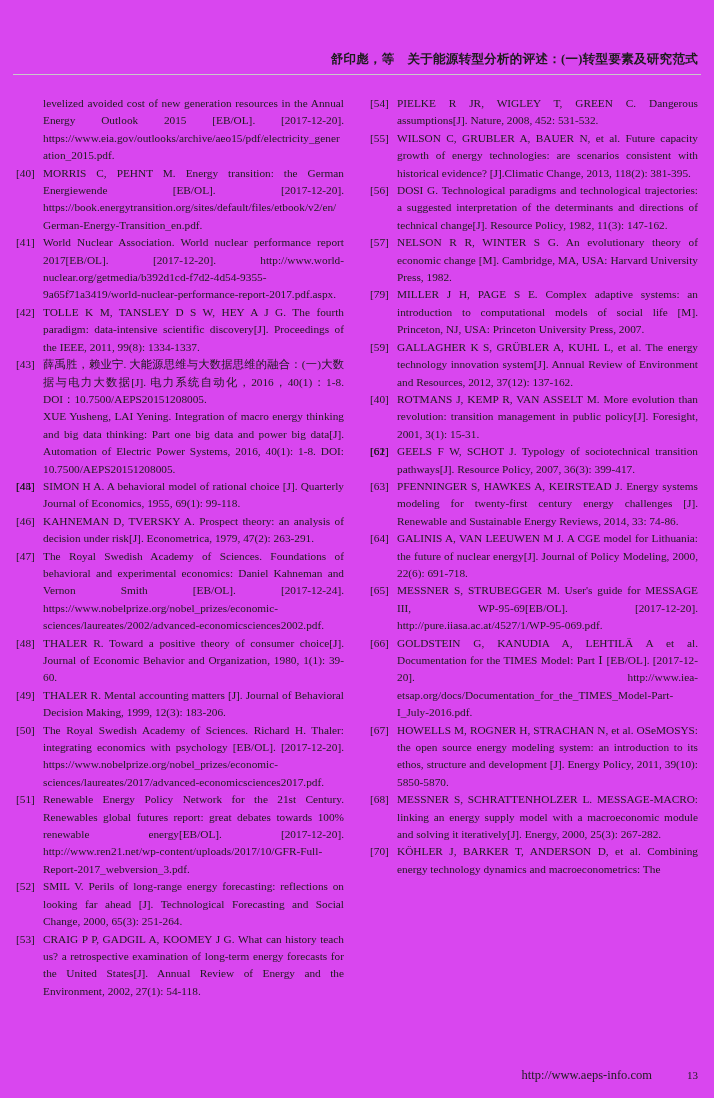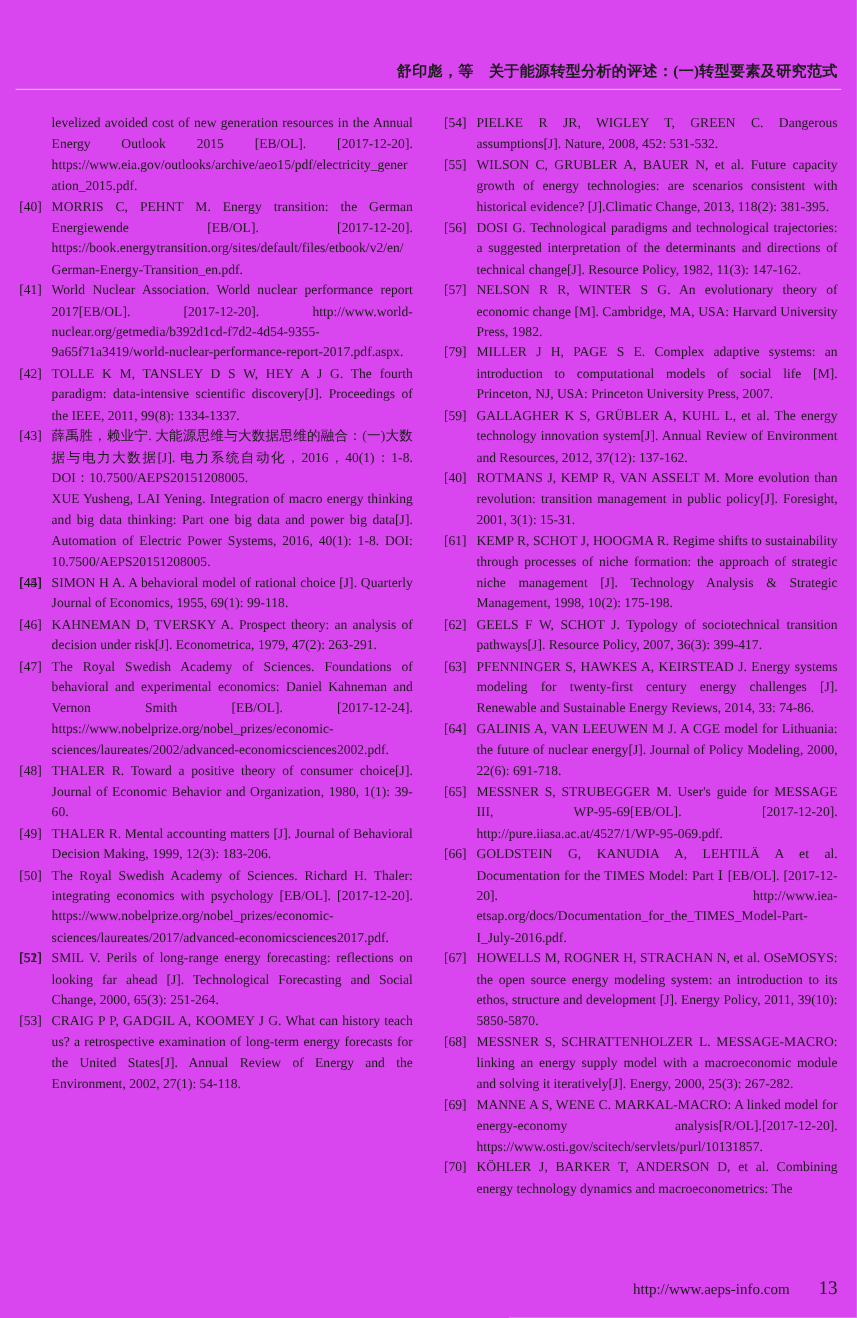--- a/index.html
+++ b/index.html
@@ -52,22 +52,22 @@
     white-space: nowrap;
   }
   .footer {
     position: absolute;
     bottom: 15px; right: 16px;
     font-size: 12.5px;
     white-space: nowrap;
   }
   .footer .page-num {
     display: inline-block;
-    margin-left: 24px;
-    font-size: 16px;
+    margin-left: 35px;
+    font-size: 11px;
   }
 </style>
 </head>
 <body>
 
 <div class="page">
 
   <div class="running-head">舒印彪，等　关于能源转型分析的评述：(一)转型要素及研究范式</div>
 
   <div class="head-rule"></div>
@@ -80,41 +80,40 @@
         <div class="ref"><span class="ref-label">[42]</span><span class="ref-text">TOLLE K M, TANSLEY D S W, HEY A J G. The fourth paradigm: data-intensive scientific discovery[J]. Proceedings of the IEEE, 2011, 99(8): 1334-1337.</span></div>
         <div class="ref"><span class="ref-label">[43]</span><span class="ref-text">薛禹胜，赖业宁. 大能源思维与大数据思维的融合：(一)大数据与电力大数据[J]. 电力系统自动化，2016，40(1)：1-8. DOI：10.7500/AEPS20151208005.</span></div>
         <div class="ref"><span class="ref-label"></span><span class="ref-text">XUE Yusheng, LAI Yening. Integration of macro energy thinking and big data thinking: Part one big data and power big data[J]. Automation of Electric Power Systems, 2016, 40(1): 1-8. DOI: 10.7500/AEPS20151208005.</span></div>
         <div class="ref"><span class="ref-label">[44]</span></div>
         <div class="ref"><span class="ref-label">[45]</span><span class="ref-text">SIMON H A. A behavioral model of rational choice [J]. Quarterly Journal of Economics, 1955, 69(1): 99-118.</span></div>
         <div class="ref"><span class="ref-label">[46]</span><span class="ref-text">KAHNEMAN D, TVERSKY A. Prospect theory: an analysis of decision under risk[J]. Econometrica, 1979, 47(2): 263-291.</span></div>
         <div class="ref"><span class="ref-label">[47]</span><span class="ref-text">The Royal Swedish Academy of Sciences. Foundations of behavioral and experimental economics: Daniel Kahneman and Vernon Smith [EB/OL]. [2017-12-24]. https://www.nobelprize.org/nobel_prizes/economic-sciences/laureates/2002/advanced-economicsciences2002.pdf.</span></div>
         <div class="ref"><span class="ref-label">[48]</span><span class="ref-text">THALER R. Toward a positive theory of consumer choice[J]. Journal of Economic Behavior and Organization, 1980, 1(1): 39-60.</span></div>
         <div class="ref"><span class="ref-label">[49]</span><span class="ref-text">THALER R. Mental accounting matters [J]. Journal of Behavioral Decision Making, 1999, 12(3): 183-206.</span></div>
         <div class="ref"><span class="ref-label">[50]</span><span class="ref-text">The Royal Swedish Academy of Sciences. Richard H. Thaler: integrating economics with psychology [EB/OL]. [2017-12-20]. https://www.nobelprize.org/nobel_prizes/economic-sciences/laureates/2017/advanced-economicsciences2017.pdf.</span></div>
-        <div class="ref"><span class="ref-label">[51]</span></div>
+        <div class="ref"><span class="ref-label">[51]</span><span class="ref-text">Renewable Energy Policy Network for the 21st Century. Renewables global futures report: great debates towards 100% renewable energy[EB/OL]. [2017-12-20]. http://www.ren21.net/wp-content/uploads/2017/10/GFR-Full-Report-2017_webversion_3.pdf.</span></div>
         <div class="ref"><span class="ref-label">[52]</span><span class="ref-text">SMIL V. Perils of long-range energy forecasting: reflections on looking far ahead [J]. Technological Forecasting and Social Change, 2000, 65(3): 251-264.</span></div>
         <div class="ref"><span class="ref-label">[53]</span><span class="ref-text">CRAIG P P, GADGIL A, KOOMEY J G. What can history teach us? a retrospective examination of long-term energy forecasts for the United States[J]. Annual Review of Energy and the Environment, 2002, 27(1): 54-118.</span></div>
       </div>
     <div class="col">
         <div class="ref"><span class="ref-label">[54]</span><span class="ref-text">PIELKE R JR, WIGLEY T, GREEN C. Dangerous assumptions[J]. Nature, 2008, 452: 531-532.</span></div>
         <div class="ref"><span class="ref-label">[55]</span><span class="ref-text">WILSON C, GRUBLER A, BAUER N, et al. Future capacity growth of energy technologies: are scenarios consistent with historical evidence? [J].Climatic Change, 2013, 118(2): 381-395.</span></div>
         <div class="ref"><span class="ref-label">[56]</span><span class="ref-text">DOSI G. Technological paradigms and technological trajectories: a suggested interpretation of the determinants and directions of technical change[J]. Resource Policy, 1982, 11(3): 147-162.</span></div>
         <div class="ref"><span class="ref-label">[57]</span><span class="ref-text">NELSON R R, WINTER S G. An evolutionary theory of economic change [M]. Cambridge, MA, USA: Harvard University Press, 1982.</span></div>
         <div class="ref"><span class="ref-label">[79]</span><span class="ref-text">MILLER J H, PAGE S E. Complex adaptive systems: an introduction to computational models of social life [M]. Princeton, NJ, USA: Princeton University Press, 2007.</span></div>
         <div class="ref"><span class="ref-label">[59]</span><span class="ref-text">GALLAGHER K S, GRÜBLER A, KUHL L, et al. The energy technology innovation system[J]. Annual Review of Environment and Resources, 2012, 37(12): 137-162.</span></div>
         <div class="ref"><span class="ref-label">[40]</span><span class="ref-text">ROTMANS J, KEMP R, VAN ASSELT M. More evolution than revolution: transition management in public policy[J]. Foresight, 2001, 3(1): 15-31.</span></div>
-        <div class="ref"><span class="ref-label">[61]</span><span class="ref-text">KEMP R, SCHOT J, HOOGMA R. Regime shifts to sustainability through processes of niche formation: the approach of strategic niche management [J]. Technology Analysis &amp; Strategic Management, 1998, 10(2): 175-198.</span></div>
+        <div class="ref"><span class="ref-label">[61]</span></div>
         <div class="ref"><span class="ref-label">[62]</span><span class="ref-text">GEELS F W, SCHOT J. Typology of sociotechnical transition pathways[J]. Resource Policy, 2007, 36(3): 399-417.</span></div>
         <div class="ref"><span class="ref-label">[63]</span><span class="ref-text">PFENNINGER S, HAWKES A, KEIRSTEAD J. Energy systems modeling for twenty-first century energy challenges [J]. Renewable and Sustainable Energy Reviews, 2014, 33: 74-86.</span></div>
         <div class="ref"><span class="ref-label">[64]</span><span class="ref-text">GALINIS A, VAN LEEUWEN M J. A CGE model for Lithuania: the future of nuclear energy[J]. Journal of Policy Modeling, 2000, 22(6): 691-718.</span></div>
         <div class="ref"><span class="ref-label">[65]</span><span class="ref-text">MESSNER S, STRUBEGGER M. User's guide for MESSAGE III, WP-95-69[EB/OL]. [2017-12-20]. http://pure.iiasa.ac.at/4527/1/WP-95-069.pdf.</span></div>
         <div class="ref"><span class="ref-label">[66]</span><span class="ref-text">GOLDSTEIN G, KANUDIA A, LEHTILÄ A et al. Documentation for the TIMES Model: Part Ⅰ [EB/OL]. [2017-12-20]. http://www.iea-etsap.org/docs/Documentation_for_the_TIMES_Model-Part-I_July-2016.pdf.</span></div>
         <div class="ref"><span class="ref-label">[67]</span><span class="ref-text">HOWELLS M, ROGNER H, STRACHAN N, et al. OSeMOSYS: the open source energy modeling system: an introduction to its ethos, structure and development [J]. Energy Policy, 2011, 39(10): 5850-5870.</span></div>
         <div class="ref"><span class="ref-label">[68]</span><span class="ref-text">MESSNER S, SCHRATTENHOLZER L. MESSAGE-MACRO: linking an energy supply model with a macroeconomic module and solving it iteratively[J]. Energy, 2000, 25(3): 267-282.</span></div>
-        <div class="ref"><span class="ref-label">[69]</span><span class="ref-text">MANNE A S, WENE C. MARKAL-MACRO: A linked model for energy-economy analysis[R/OL].[2017-12-20]. https://www.osti.gov/scitech/servlets/purl/10131857.</span></div>
         <div class="ref"><span class="ref-label">[70]</span><span class="ref-text">KÖHLER J, BARKER T, ANDERSON D, et al. Combining energy technology dynamics and macroeconometrics: The</span></div>
       </div>
   </div>
 
   <div class="footer">
     <span>http://www.aeps-info.com</span><span class="page-num">13</span>
   </div>
 
 </div>
 

